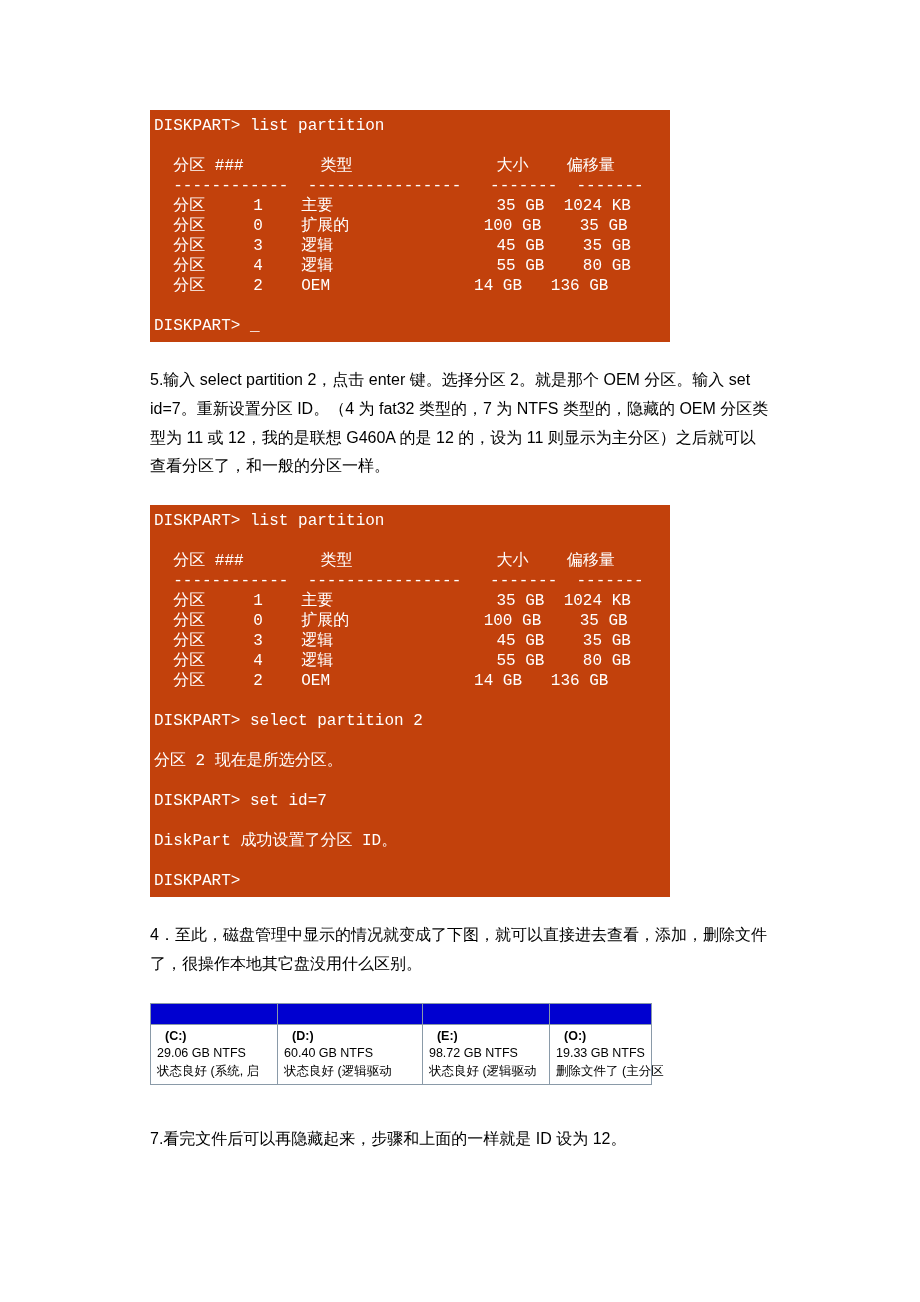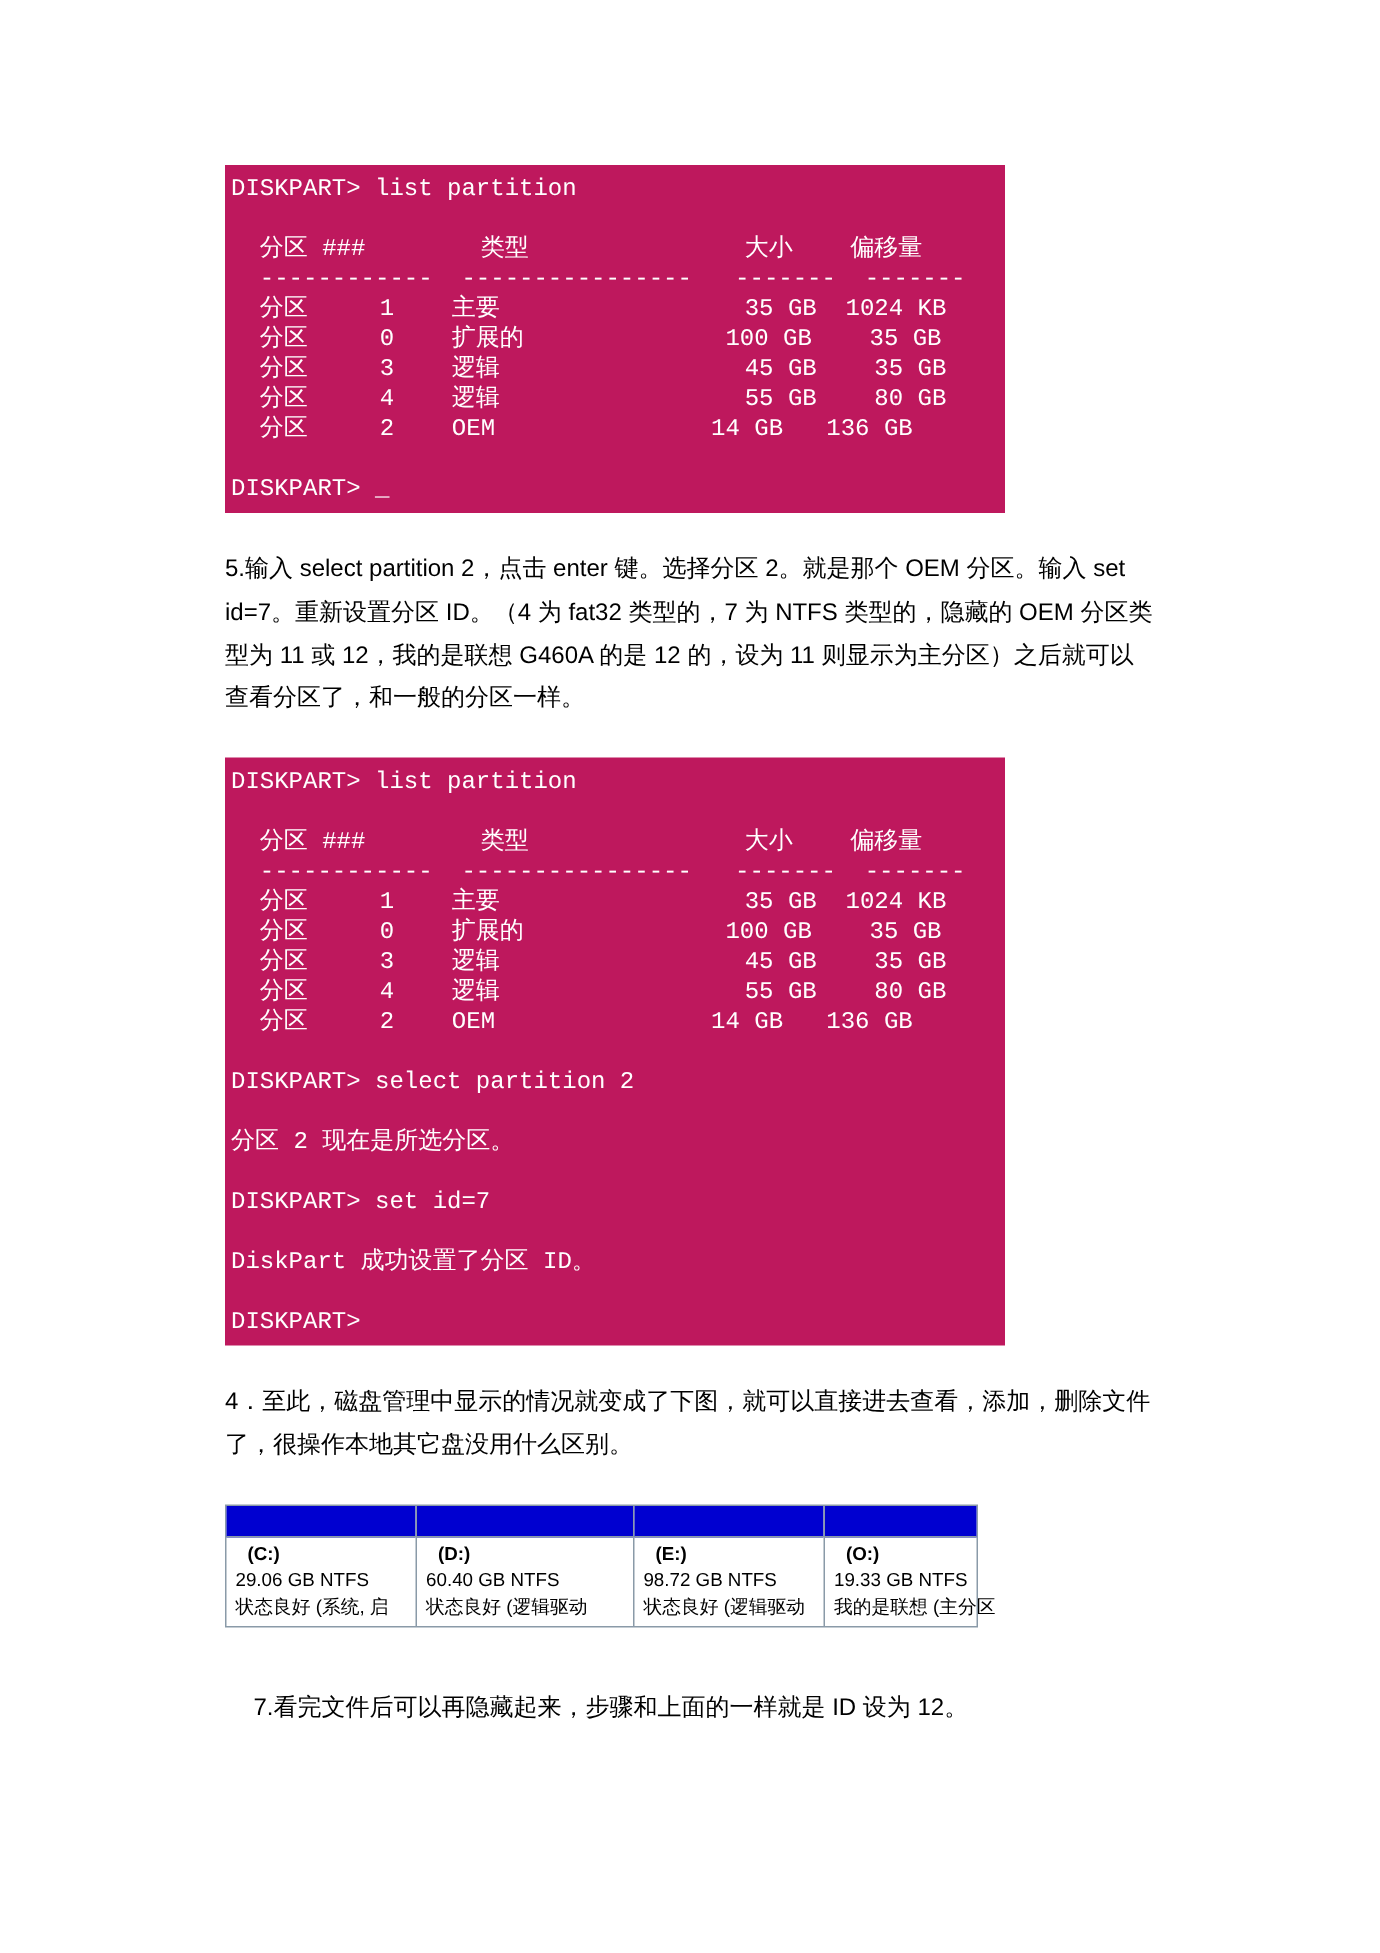--- a/index.html
+++ b/index.html
@@ -6,21 +6,21 @@
     background: #fff;
     margin: 0;
     padding: 110px 150px 60px 150px;
     font-family: "Microsoft YaHei", Arial, sans-serif;
     font-size: 16px;
     color: #000;
     width: 920px;
     box-sizing: border-box;
   }
   .console {
-    background: #be185d;
+    background: #c2410c;
     color: #fff;
     font-family: "Courier New", monospace;
     white-space: pre;
     padding: 6px 4px 6px 4px;
     font-size: 16px;
     line-height: 1.25;
     margin-bottom: 24px;
   }
   .console.first { width: 512px; }
   .console.second { width: 512px; }
@@ -112,18 +112,18 @@
         <div class="drive-label">(E:)</div>
         <div>98.72 GB NTFS</div>
         <div>状态良好 (逻辑驱动</div>
       </div>
     </div>
     <div class="disk-cell" style="width: 101px;">
       <div class="blue-bar"></div>
       <div class="disk-info">
         <div class="drive-label">(O:)</div>
         <div>19.33 GB NTFS</div>
-        <div>我的是联想 (主分区</div>
+        <div>删除文件了 (主分区</div>
       </div>
     </div>
   </div>
 
-<div class="para" style="margin-top:40px;margin-left:19px;">7.看完文件后可以再隐藏起来，步骤和上面的一样就是 ID 设为 12。</div>
+<div class="para" style="margin-top:40px;">7.看完文件后可以再隐藏起来，步骤和上面的一样就是 ID 设为 12。</div>
 
 </body></html>

